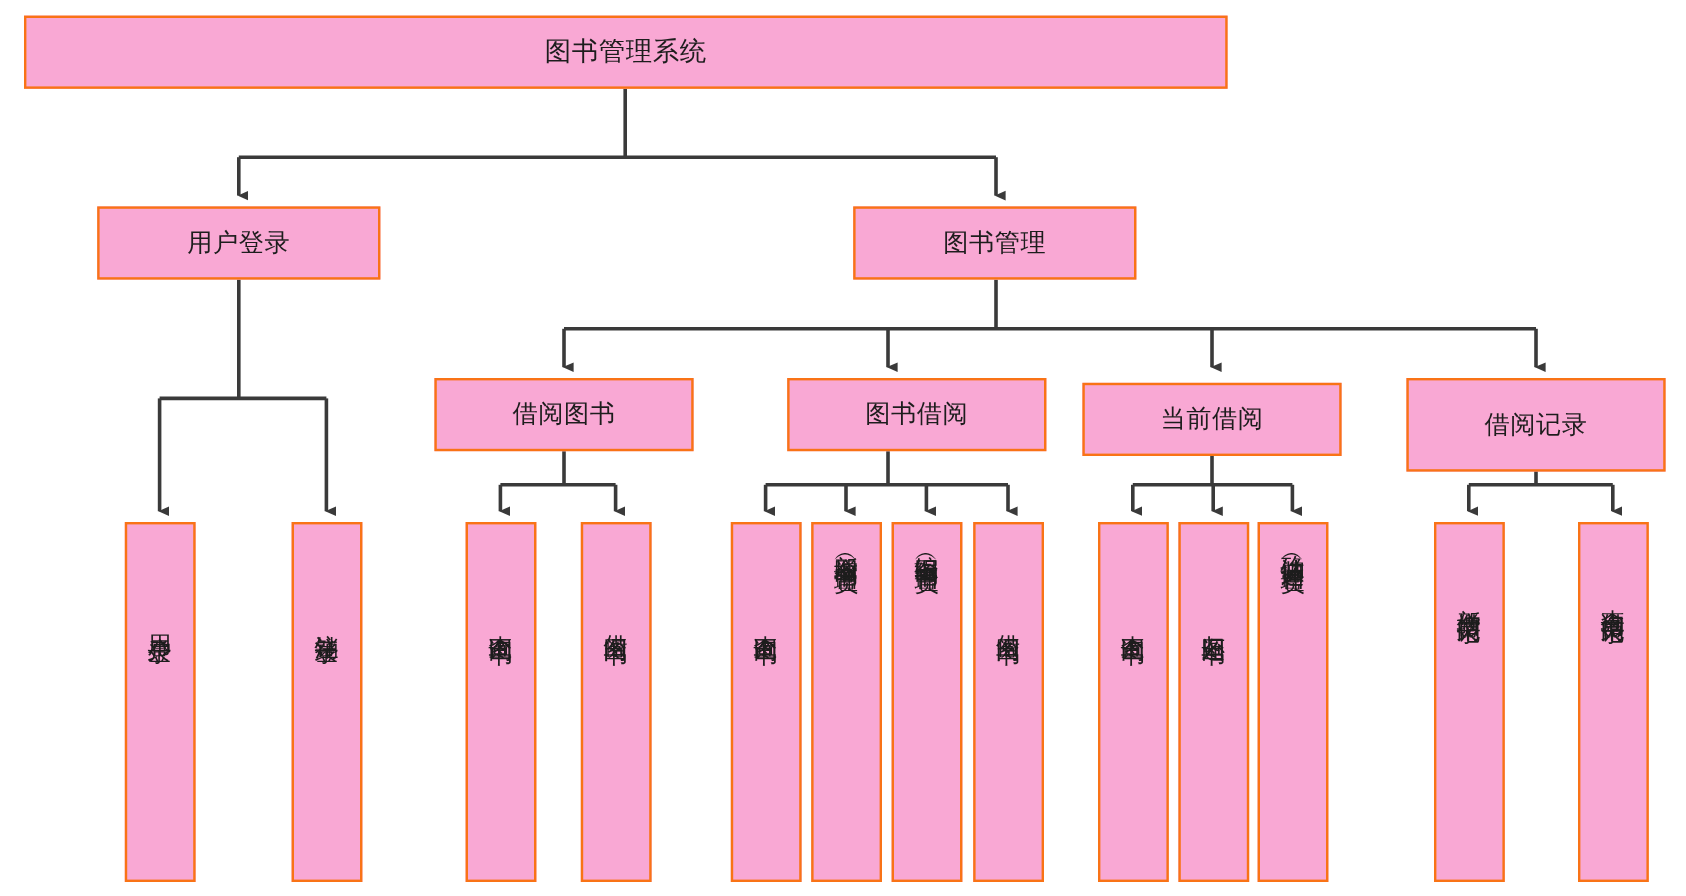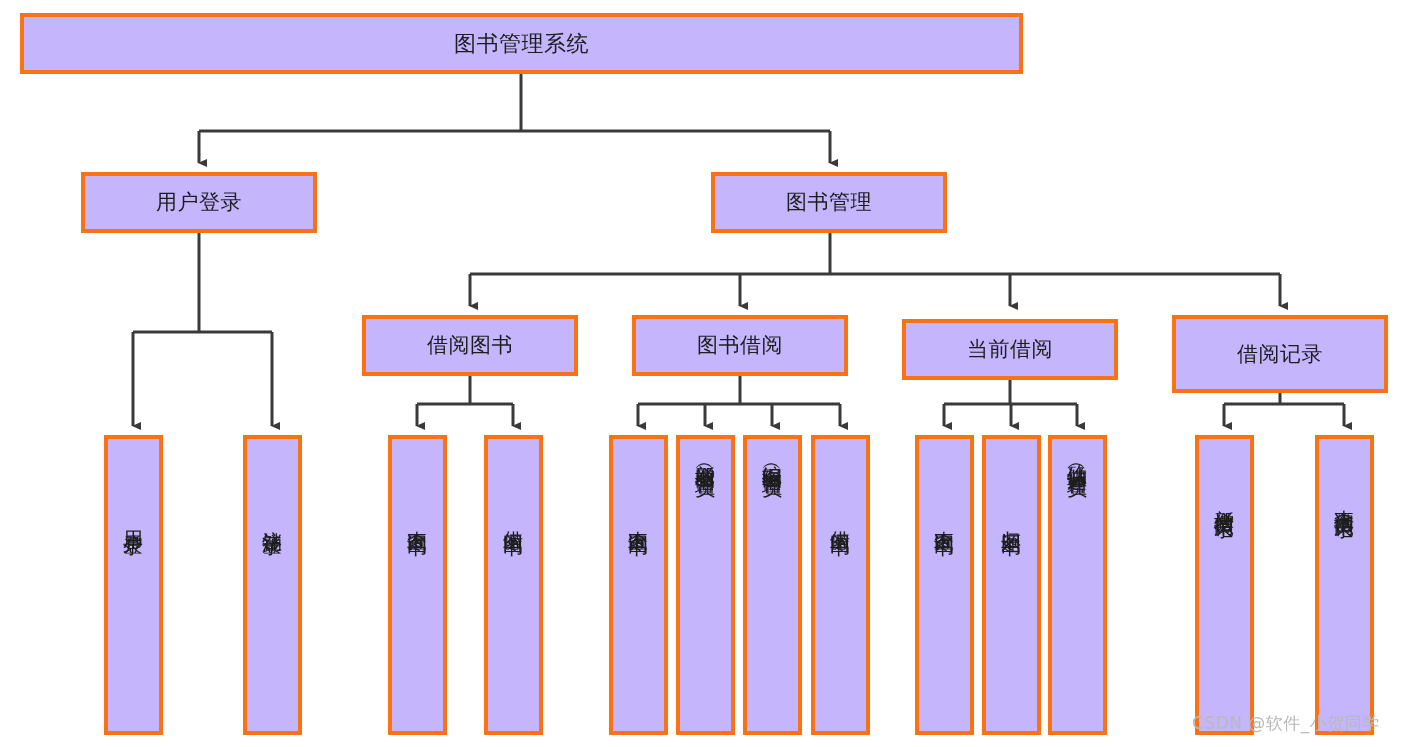--- a/index.html
+++ b/index.html
@@ -21,22 +21,22 @@
   svg#connectors {
     position: absolute;
     left: 0;
     top: 0;
     width: 1405px;
     height: 747px;
   }
   .node {
     position: absolute;
     box-sizing: border-box;
-    background: #c4b5fd;
-    border: 4px solid #f97316;
+    background: #f9a8d4;
+    border: 2px solid #f97316;
     display: flex;
     align-items: center;
     justify-content: center;
     z-index: 2;
   }
   .node .label {
     color: #1d1d1d;
     font-family: "DejaVu Sans", "Liberation Sans", sans-serif;
     line-height: 1.05;
     white-space: nowrap;
@@ -144,21 +144,21 @@
   <div class="node horizontal" style="left:81px; top:172px; width:236px; height:61px;">
     <span class="label">用户登录</span>
   </div>
   <div class="node horizontal" style="left:711px; top:172px; width:236px; height:61px;">
     <span class="label">图书管理</span>
   </div>
 
   <div class="node horizontal" style="left:362px; top:315px; width:216px; height:61px;">
     <span class="label">借阅图书</span>
   </div>
-  <div class="node horizontal" style="left:632px; top:315px; width:216px; height:61px;">
+  <div class="node horizontal" style="left:656px; top:315px; width:216px; height:61px;">
     <span class="label">图书借阅</span>
   </div>
   <div class="node horizontal" style="left:902px; top:319px; width:216px; height:61px;">
     <span class="label">当前借阅</span>
   </div>
   <div class="node horizontal" style="left:1172px; top:315px; width:216px; height:78px;">
     <span class="label">借阅记录</span>
   </div>
 
   <div class="node vertical short" style="left:104px; top:435px; width:59px; height:300px;">
@@ -198,15 +198,14 @@
     <span class="label">确认归还（管理员）</span>
   </div>
 
   <div class="node vertical mid" style="left:1195px; top:435px; width:59px; height:300px;">
     <span class="label">新增借阅记录</span>
   </div>
   <div class="node vertical mid" style="left:1315px; top:435px; width:59px; height:300px;">
     <span class="label">查询借阅记录</span>
   </div>
 
-  <div class="watermark">CSDN @软件_小贺同学</div>
 
 </div>
 
 </body></html>

